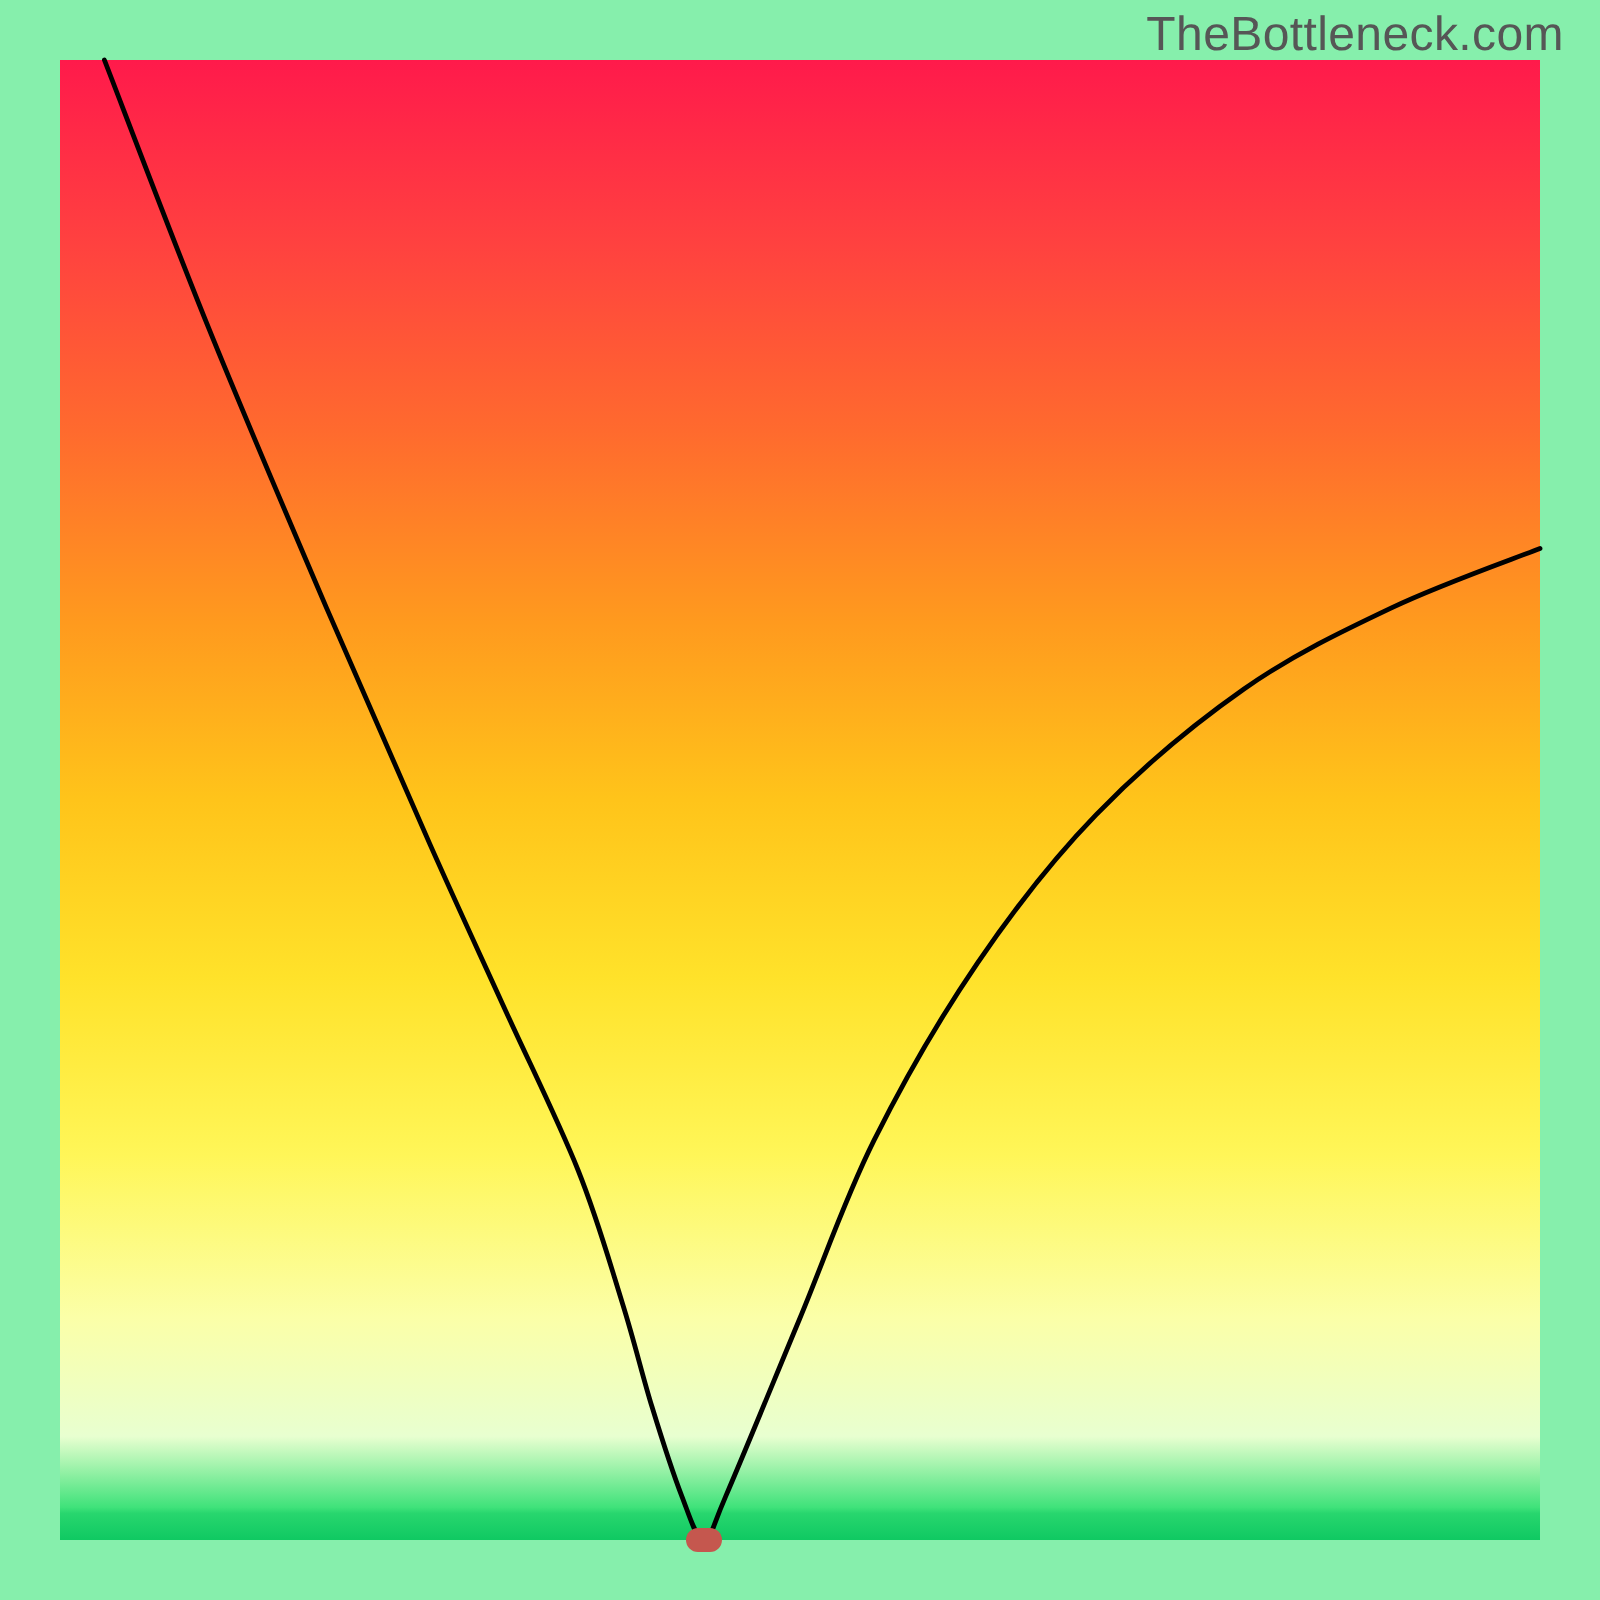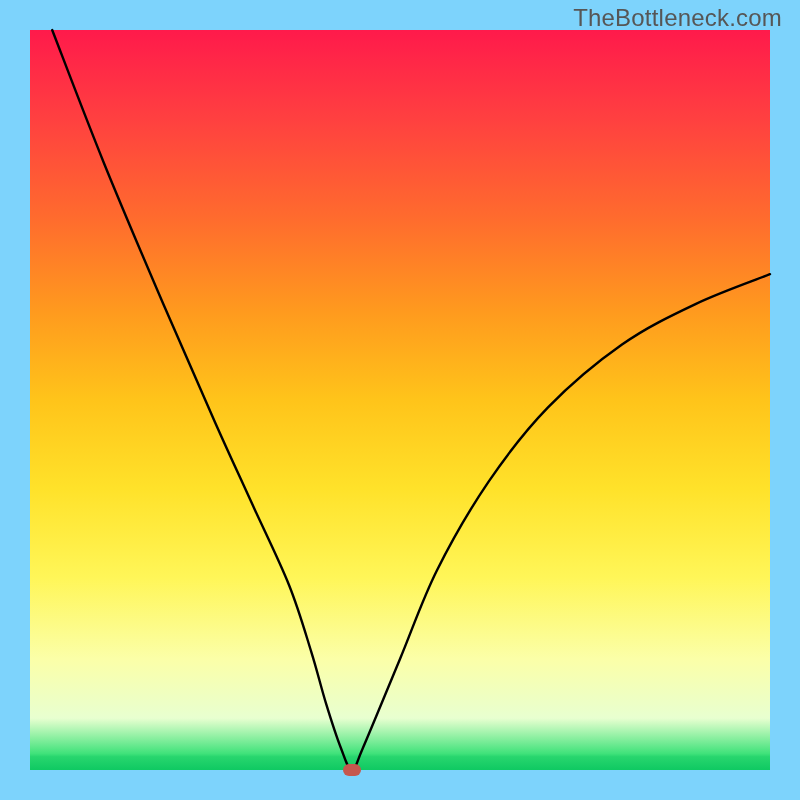--- a/index.html
+++ b/index.html
@@ -1,21 +1,21 @@
 <!DOCTYPE html>
 <html><head>
 <meta charset="utf-8">
 <style>
   * { margin: 0; padding: 0; box-sizing: border-box; }
   html, body { width: 800px; height: 800px; overflow: hidden; background: #000; }
   .frame {
     position: relative;
     width: 800px;
     height: 800px;
-    background: #7dd3fc;
+    background: #86efac;
     text-align: right;
   }
   .watermark {
     position: absolute;
     top: 4px;
     right: 18px;
     font-family: Arial, Helvetica, sans-serif;
     font-size: 24px;
     font-weight: 500;
     color: #565656;

